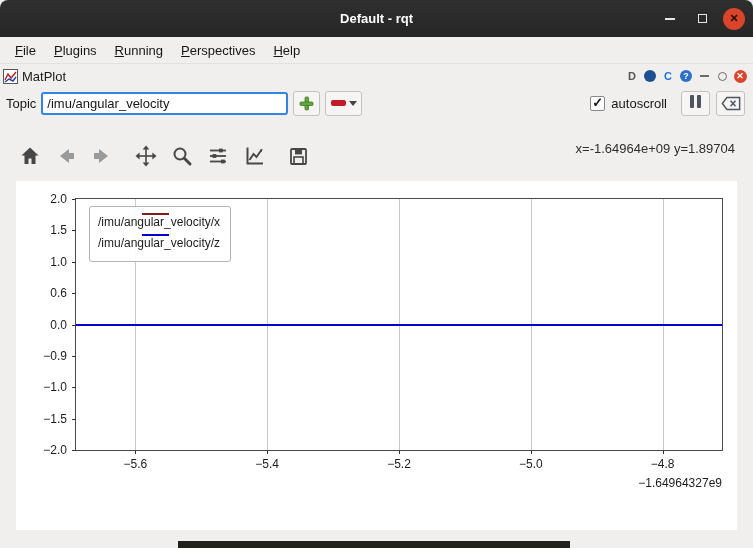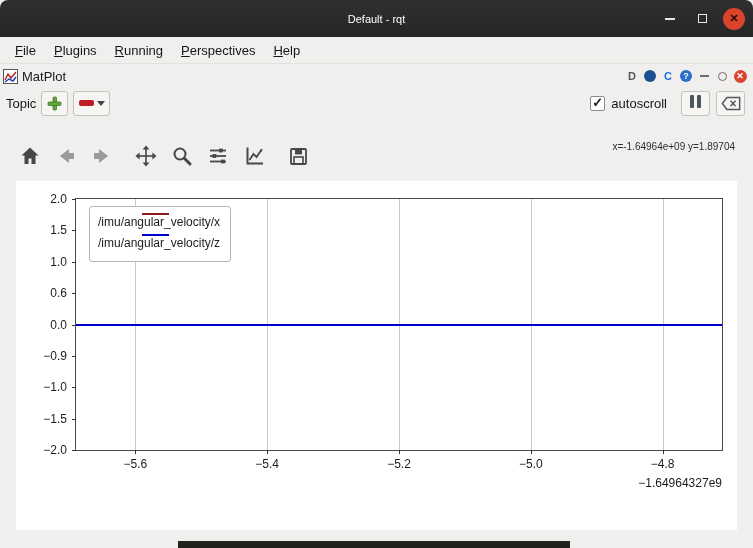--- a/index.html
+++ b/index.html
@@ -5,21 +5,21 @@
   * { box-sizing: border-box; margin: 0; padding: 0; }
   html,body { background:#ffffff; }
   body { font-family: "Liberation Sans", sans-serif; }
 
   .window { position:relative; width:753px; height:548px; background:#f1efed; overflow:hidden; }
 
   
   .titlebar { position:absolute; top:0; left:0; right:0; height:37px;
     background:linear-gradient(#2f2f2f,#262626); border-radius:8px 8px 0 0;
     display:flex; align-items:center; justify-content:center; }
-  .titlebar .title { color:#ffffff; font-size:11px; font-weight:normal; }
+  .titlebar .title { color:#ffffff; font-size:13px; font-weight:bold; }
   .win-controls { position:absolute; right:8px; top:0; height:37px; display:flex; align-items:center; gap:10px; }
   .winbtn { width:22px; height:22px; display:flex; align-items:center; justify-content:center; border-radius:50%; cursor:default; }
   .glyph-min { width:10px; height:2px; background:#e6e6e6; display:block; }
   .glyph-max { width:9px; height:9px; border:1.5px solid #e6e6e6; display:block; }
   .winbtn.close { background:#d9442b; }
   .glyph-close { color:#2b0d05; font-size:11px; font-weight:bold; line-height:1; }
 
   
   .menubar { position:absolute; top:37px; left:0; right:0; height:27px; background:#f1efed;
     display:flex; align-items:center; padding-left:6px; border-bottom:1px solid #e3e1de; }
@@ -59,21 +59,21 @@
   .checkbox.checked::after { content:"✓"; position:absolute; left:1px; top:-2px; font-size:13px; font-weight:bold; color:#1a1a1a; }
   .autoscroll-label { font-size:13px; color:#161616; margin-right:8px; }
   .tool-btn { width:29px; height:25px; background:#f6f5f4; border:1px solid #c4c2bf; border-radius:3px;
     display:flex; align-items:center; justify-content:center; cursor:default; }
   .pause-icon i { display:inline-block; width:4px; height:13px; background:#4d565e; margin:0 1.5px; border-radius:1px; }
 
   
   .mpl-toolbar { position:absolute; top:137px; left:18px; height:38px; display:flex; align-items:center; gap:12px; }
   .mpl-btn { width:24px; height:24px; display:flex; align-items:center; justify-content:center; cursor:default; }
   .gap-l { margin-left:8px; }
-  .coords { position:absolute; top:141px; right:18px; font-size:10px; color:#2d2d2d; }
+  .coords { position:absolute; top:141px; right:18px; font-size:13px; color:#2d2d2d; }
 
   
   .figure { position:absolute; top:181px; left:16px; width:721px; height:349px; background:#ffffff; }
   .axes { position:absolute; left:59px; top:17px; width:648px; height:253px; border:1px solid #4a4a4a; background:#ffffff; }
   .grid-v { position:absolute; top:0; bottom:0; width:1px; background:#c9c9c9; }
   .xtick-mark { position:absolute; top:100%; width:1px; height:4px; background:#333333; }
   .ytick-mark { position:absolute; right:100%; width:4px; height:1px; background:#333333; }
   .xtick { position:absolute; top:calc(100% + 7px); transform:translateX(-50%); font-size:12px; color:#1c1c1c; white-space:nowrap; }
   .ytick { position:absolute; right:calc(100% + 9px); transform:translateY(-50%); font-size:12px; color:#1c1c1c; white-space:nowrap; }
   .offset-label { position:absolute; right:0; top:calc(100% + 26px); font-size:12px; color:#1c1c1c; }
@@ -142,20 +142,21 @@
           <span class="docksquare"></span>
         </span>
       <span class="pbtn">
           <span class="dockclose">✕</span>
         </span>
     </div>
   </div>
 
   <div class="topic-bar">
     <span class="topic-label">Topic</span>
+    <input type="text" class="topic-input" value="/imu/angular_velocity" style="">
     <button class="add-btn">
       <svg width="15" height="15" viewBox="0 0 15 15">
         <rect x="6" y="1" width="3.5" height="13" rx="1" fill="#62a83c" stroke="#3d7a1e" stroke-width="0.8"></rect>
         <rect x="1" y="6" width="13" height="3.5" rx="1" fill="#62a83c" stroke="#3d7a1e" stroke-width="0.8"></rect>
       </svg>
     </button>
     <button class="remove-btn">
       <span class="minus-bar"></span>
       <span class="caret"></span>
     </button>

